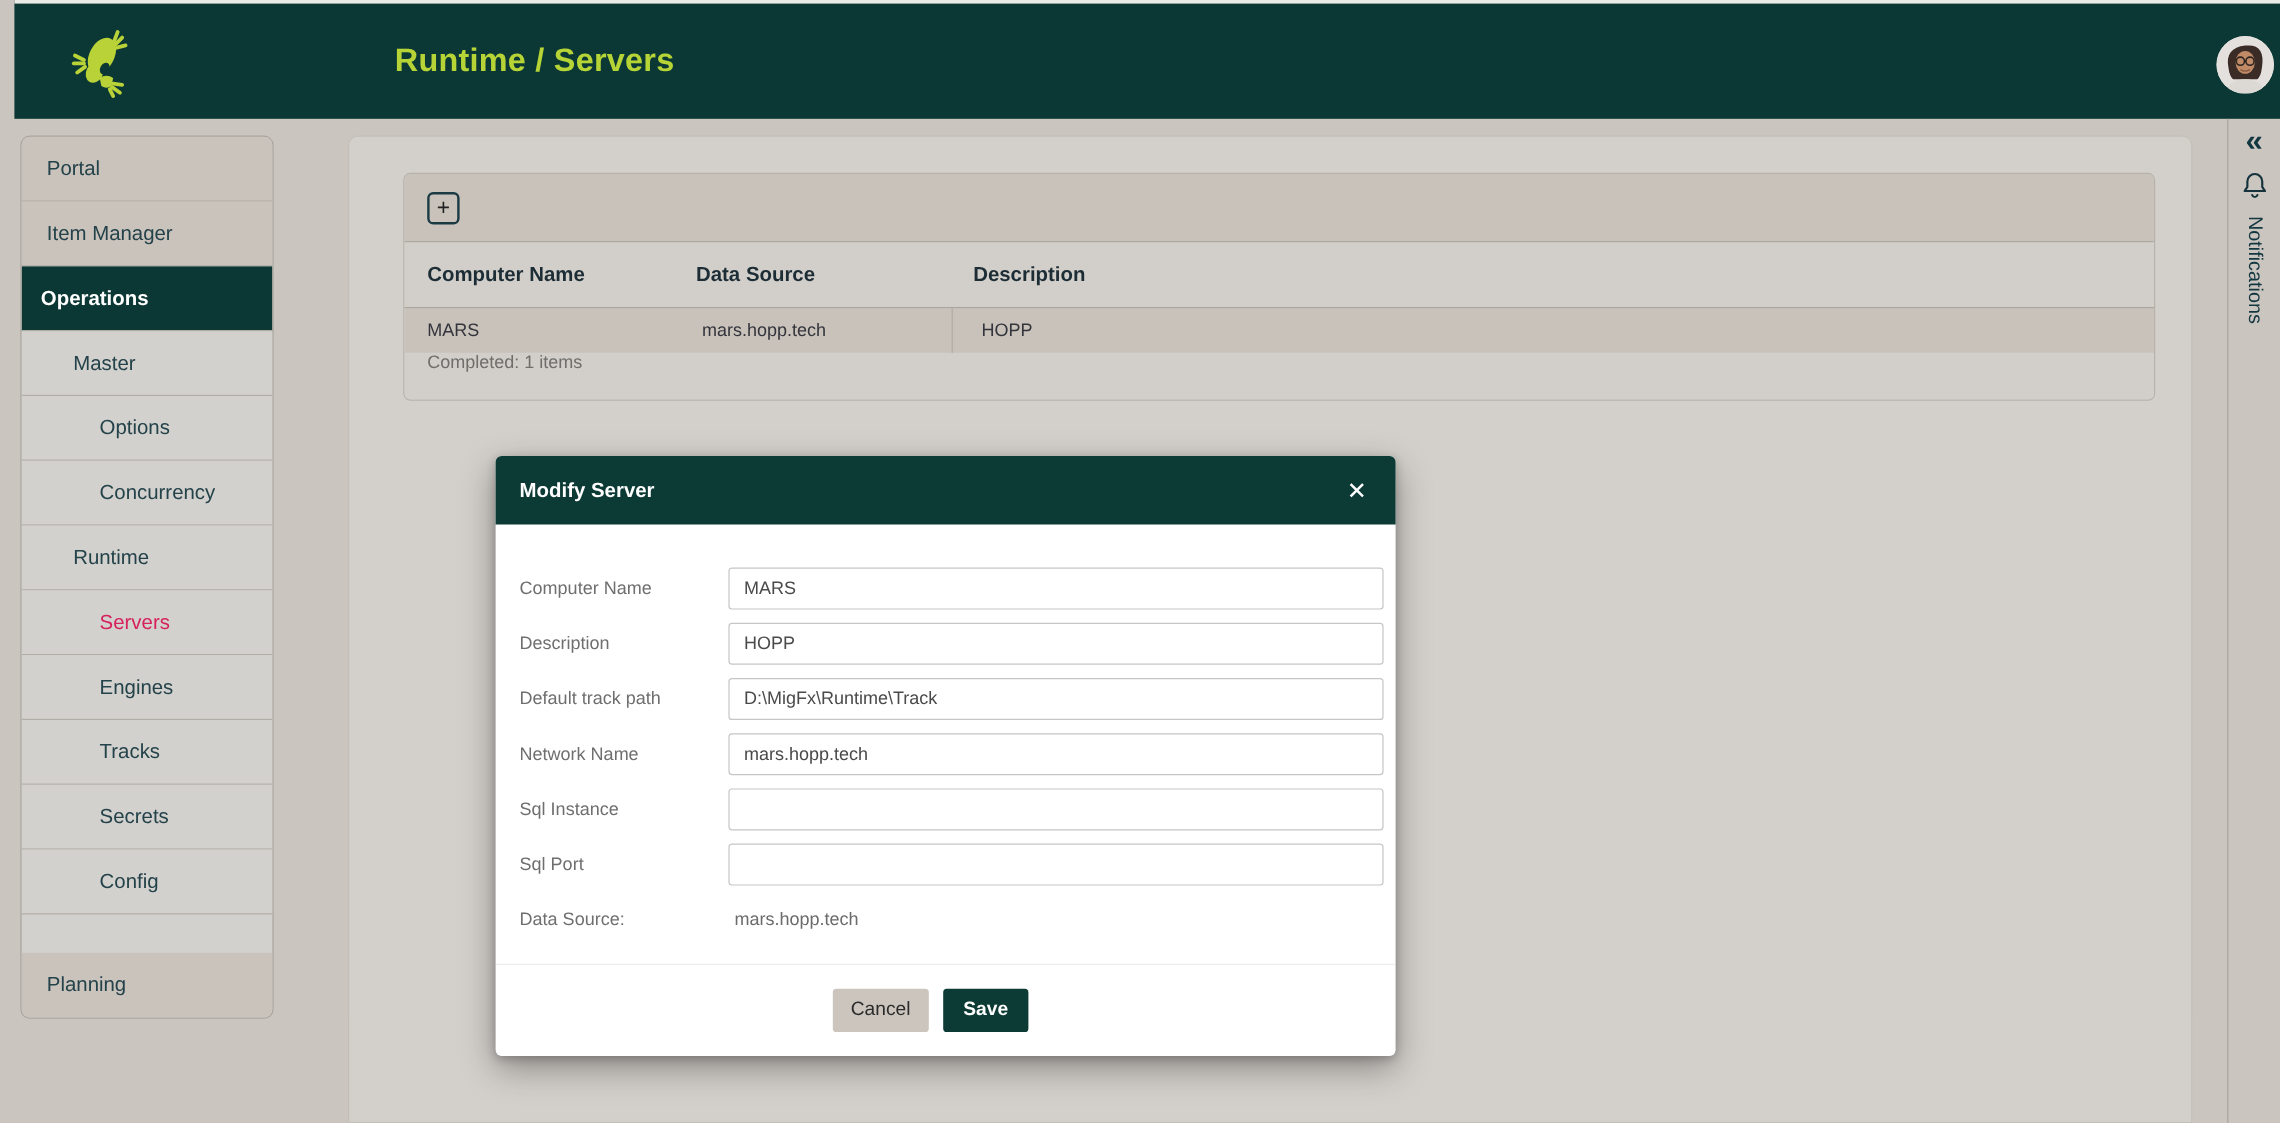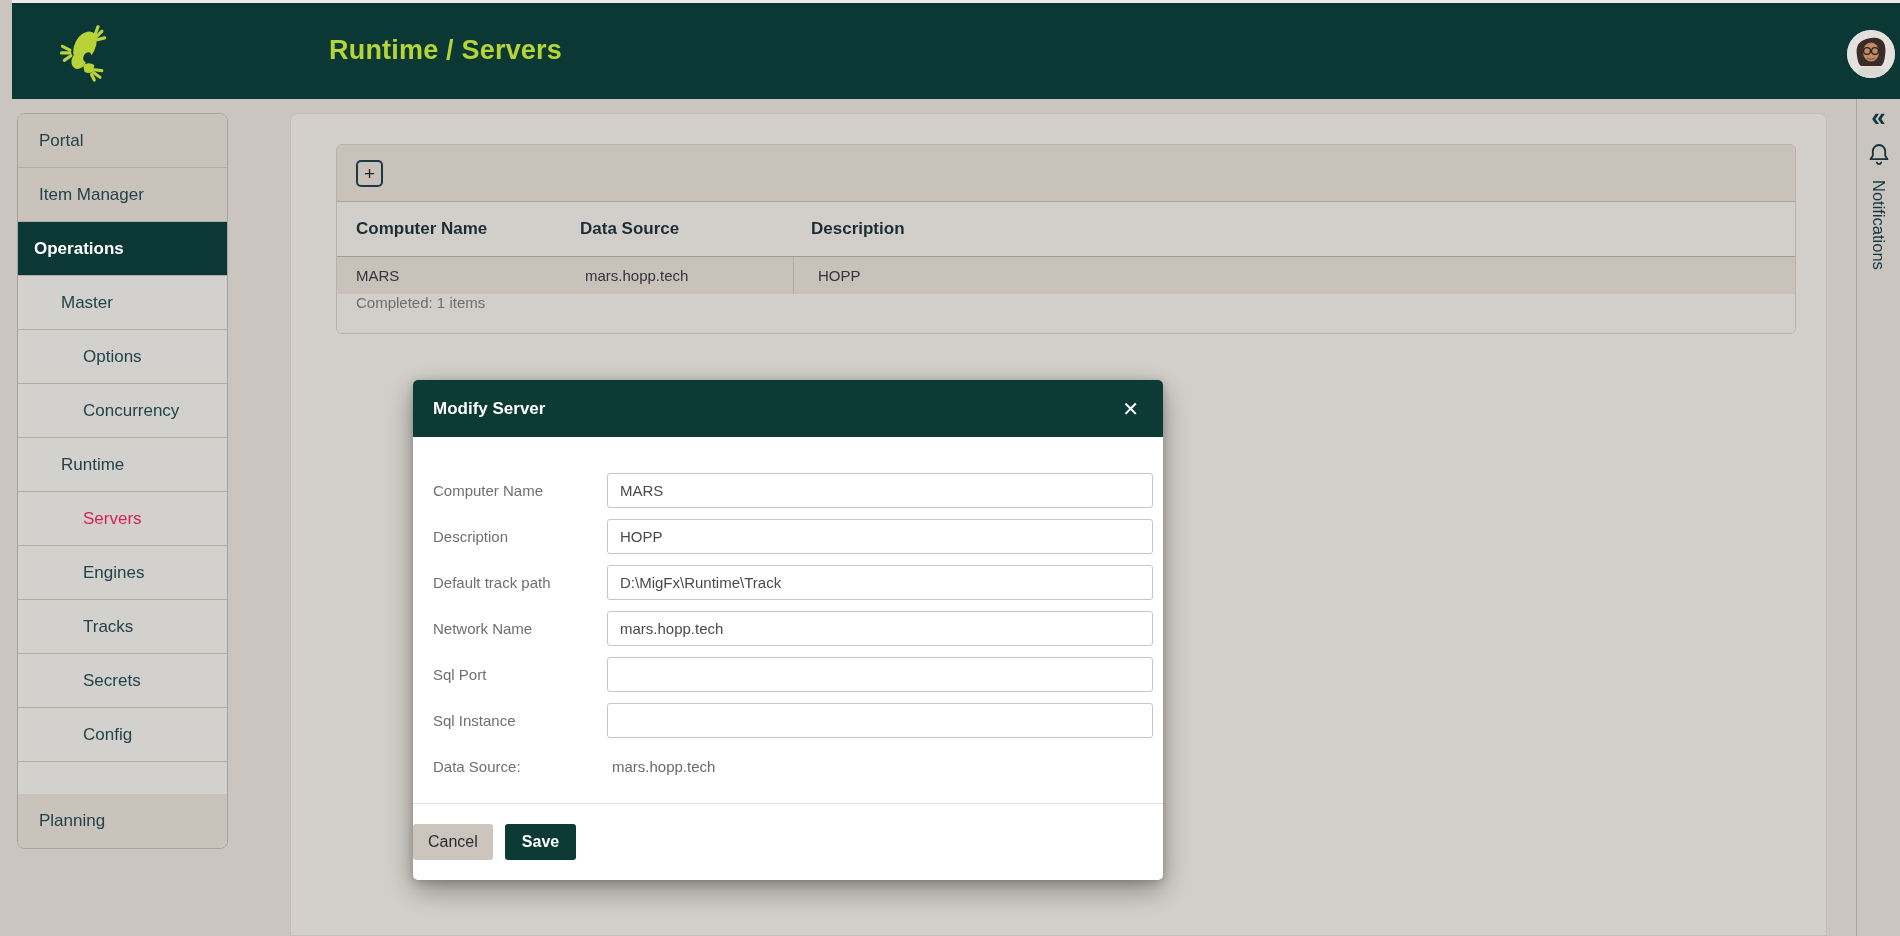--- a/index.html
+++ b/index.html
@@ -112,21 +112,21 @@
   .field-label { width:174px; flex:0 0 174px; font-size:15px; color:#6f6f6f; }
   .field-input {
     flex:1; height:35px; border:1px solid #c6c6c6; border-radius:3px;
     padding:0 12px; font-size:15px; color:#4a4a4a; background:#fff;
     font-family:"Liberation Sans","DejaVu Sans",sans-serif; outline:none;
   }
   .field-static { padding-left:5px; font-size:15px; color:#6b6b6b; }
   .modal-footer {
     position:absolute; left:0; right:0; bottom:0; height:77px;
     border-top:1px solid #e3e3e3; display:flex; align-items:center;
-    justify-content:flex-start; padding-right:25px; border-radius:0 0 5px 5px;
+    justify-content:center; padding-right:25px; border-radius:0 0 5px 5px;
   }
   .btn { font-size:16px; border:none; border-radius:3px; cursor:pointer; padding:9px 15px;
          font-family:"Liberation Sans","DejaVu Sans",sans-serif; }
   .btn-cancel { background:#cbc5bd; color:#2b2b2b; }
   .btn-save { background:#0c3a35; color:#ffffff; margin-left:12px; padding:9px 17px; font-weight:bold; }
 </style>
 </head>
 <body>
 
 <div class="app-header">
@@ -256,25 +256,25 @@
     </div>
     <div class="field-row">
       <label class="field-label">Default track path</label>
       <input class="field-input" type="text" value="D:\MigFx\Runtime\Track" style="">
     </div>
     <div class="field-row">
       <label class="field-label">Network Name</label>
       <input class="field-input" type="text" value="mars.hopp.tech" style="">
     </div>
     <div class="field-row">
+      <label class="field-label">Sql Instance</label>
+      <input class="field-input" type="text" value="" style="">
+    </div>
+    <div class="field-row">
       <label class="field-label">Sql Port</label>
-      <input class="field-input" type="text" value="" style="">
-    </div>
-    <div class="field-row">
-      <label class="field-label">Sql Instance</label>
       <input class="field-input" type="text" value="" style="">
     </div>
     <div class="field-row">
       <label class="field-label">Data Source:</label>
       <span class="field-static">mars.hopp.tech</span>
     </div>
   </div>
   <div class="modal-footer">
     <button class="btn btn-cancel">Cancel</button>
     <button class="btn btn-save">Save</button>

